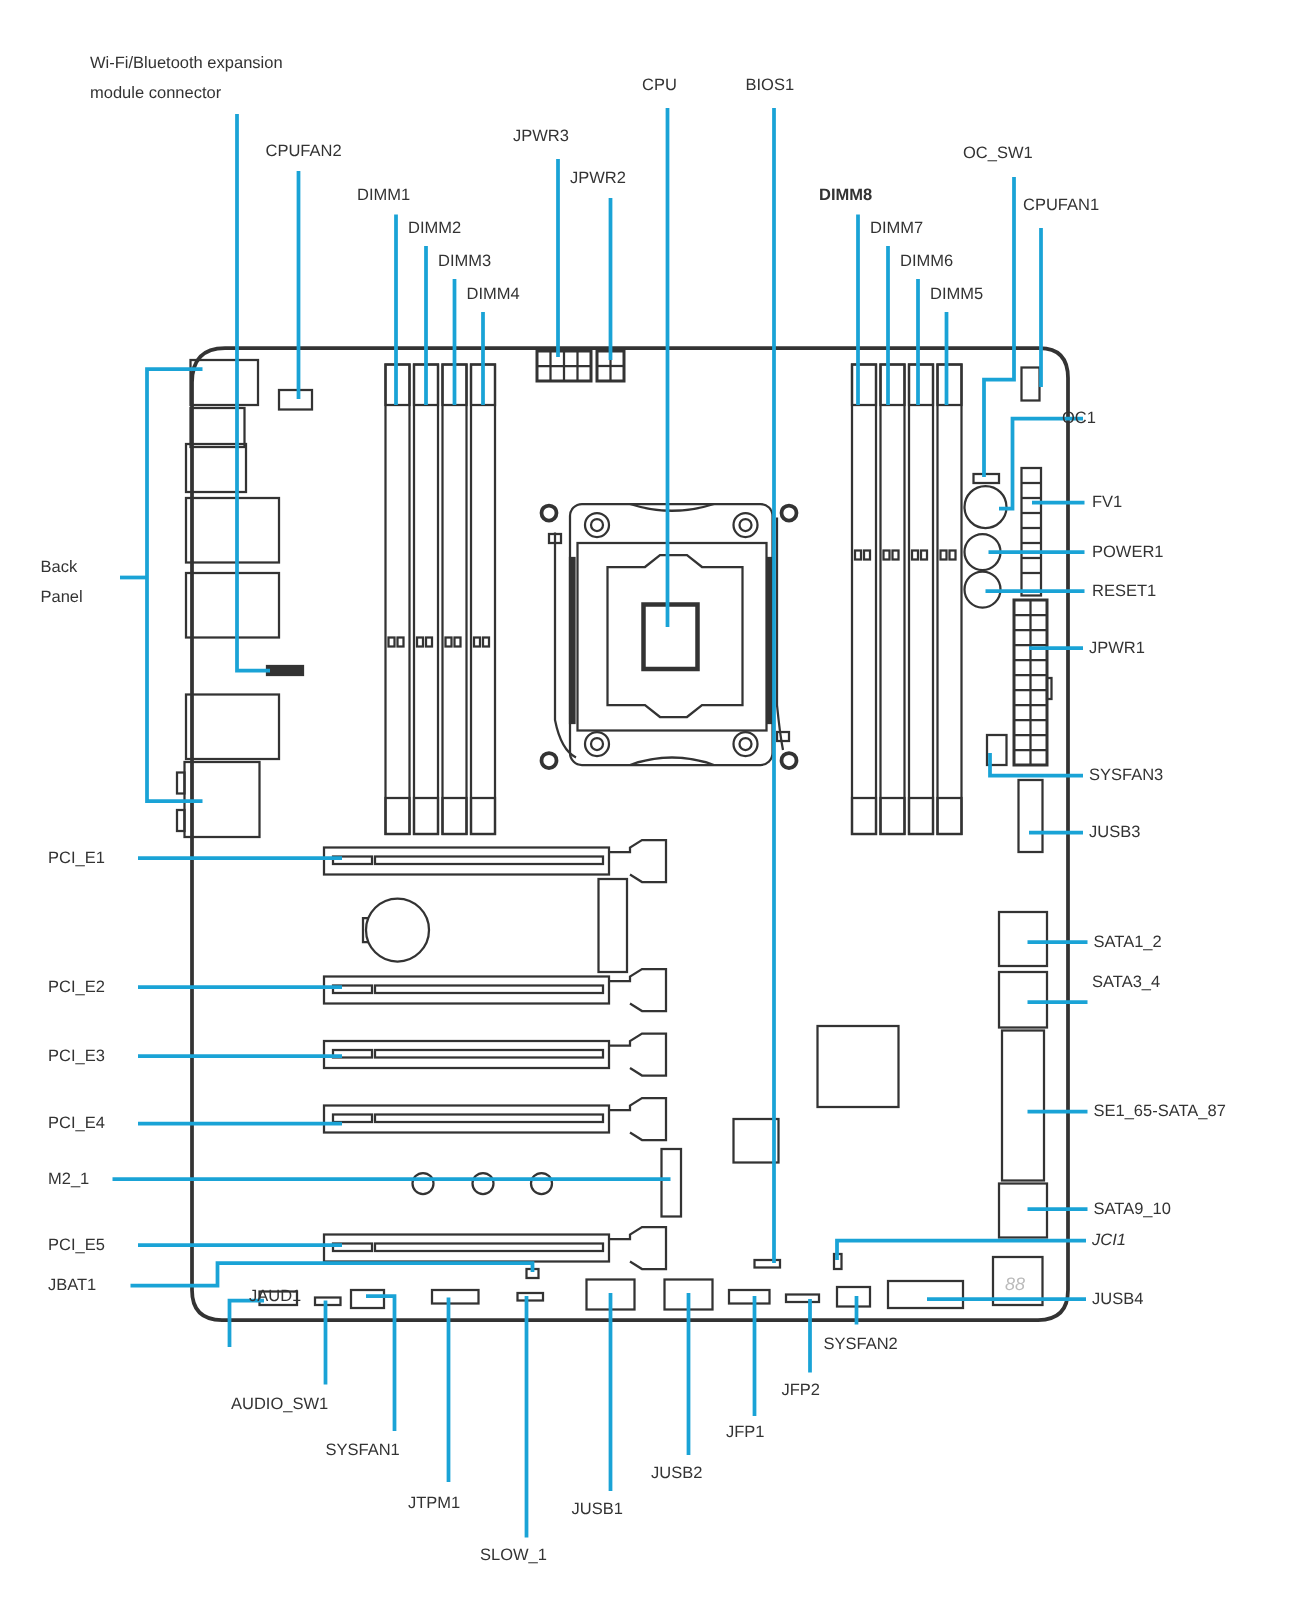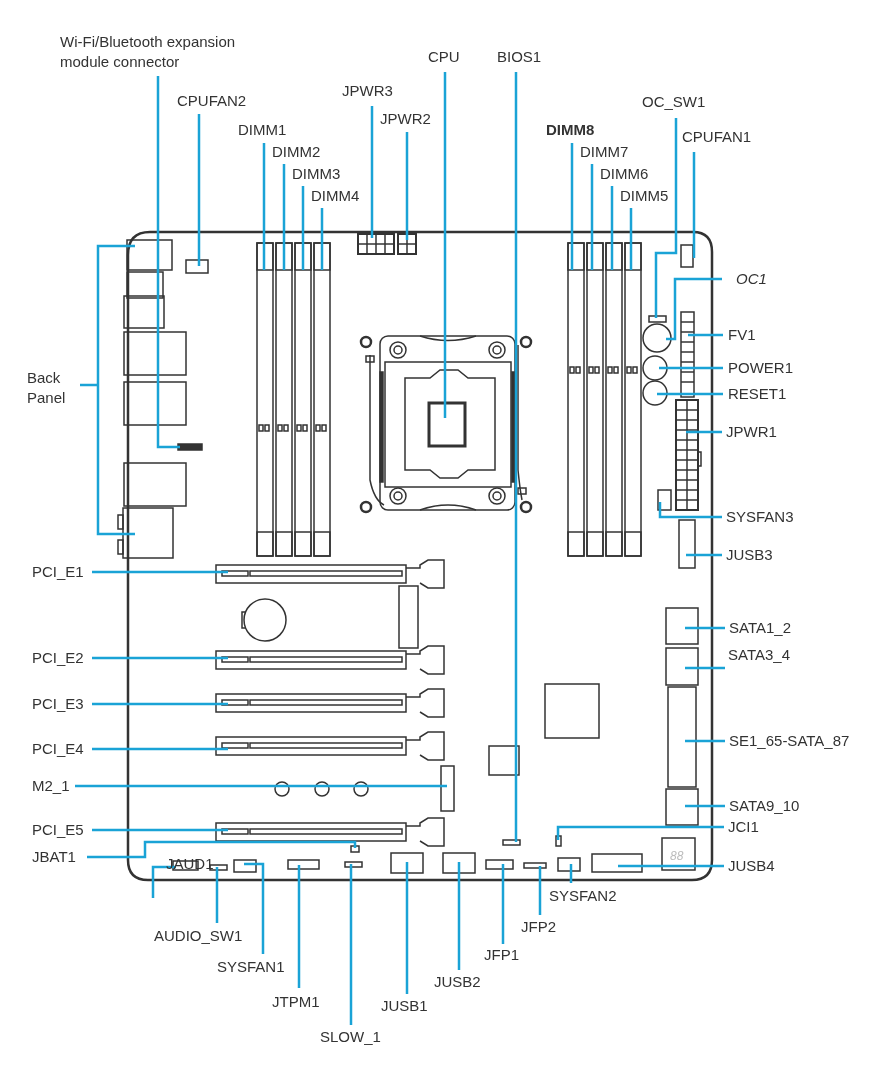--- a/index.html
+++ b/index.html
@@ -1,18 +1,18 @@
 <!DOCTYPE html>
 <html><head>
 <meta charset="utf-8">
 <style>
   html,body{margin:0;padding:0;background:#ffffff;}
   body{width:875px;height:1080px;position:relative;overflow:hidden;font-family:"Liberation Sans",sans-serif;}
   #stage{position:absolute;left:0;top:0;width:875px;height:1080px;}
-  .lbl{position:absolute;font-family:"Liberation Sans",sans-serif;font-size:15px;color:#333333;white-space:nowrap;line-height:18px;}
+  .lbl{position:absolute;font-family:"Liberation Sans",sans-serif;font-size:11px;color:#333333;white-space:nowrap;line-height:18px;}
   svg text{font-family:"Liberation Sans",sans-serif;}
 </style>
 </head>
 <body>
 
 <div id="stage">
 <svg width="875" height="1080" viewBox="0 0 875 1080" xmlns="http://www.w3.org/2000/svg">
   <g fill="none" stroke="#333" stroke-width="1.5">
 
     <path d="M128,255 Q128,232 150,232 L693,232 Q712,232 712,252 L712,860 Q712,880 692,880 L148,880 Q128,880 128,860 Z" stroke-width="2.5"></path>
@@ -292,32 +292,32 @@
 <div class="lbl" style="left:238px;top:121px;">DIMM1</div>
 <div class="lbl" style="left:272px;top:143px;">DIMM2</div>
 <div class="lbl" style="left:292px;top:165px;">DIMM3</div>
 <div class="lbl" style="left:311px;top:187px;text-align:center;">DIMM4</div>
 <div class="lbl" style="left:546px;top:121px;font-weight:bold;">DIMM8</div>
 <div class="lbl" style="left:580px;top:143px;">DIMM7</div>
 <div class="lbl" style="left:600px;top:165px;">DIMM6</div>
 <div class="lbl" style="left:620px;top:187px;">DIMM5</div>
 <div class="lbl" style="left:642px;top:93px;">OC_SW1</div>
 <div class="lbl" style="left:682px;top:128px;">CPUFAN1</div>
-<div class="lbl" style="left:736px;top:270px;font-style:italic;">OC1</div>
+<div class="lbl" style="left:708px;top:270px;">OC1</div>
 <div class="lbl" style="left:728px;top:326px;">FV1</div>
 <div class="lbl" style="left:728px;top:359px;">POWER1</div>
 <div class="lbl" style="left:728px;top:385px;">RESET1</div>
 <div class="lbl" style="left:726px;top:423px;">JPWR1</div>
 <div class="lbl" style="left:726px;top:508px;">SYSFAN3</div>
 <div class="lbl" style="left:726px;top:546px;">JUSB3</div>
 <div class="lbl" style="left:729px;top:619px;">SATA1_2</div>
 <div class="lbl" style="left:728px;top:646px;">SATA3_4</div>
 <div class="lbl" style="left:729px;top:732px;">SE1_65-SATA_87</div>
 <div class="lbl" style="left:729px;top:797px;">SATA9_10</div>
-<div class="lbl" style="left:728px;top:818px;">JCI1</div>
+<div class="lbl" style="left:728px;top:818px;font-style:italic;">JCI1</div>
 <div class="lbl" style="left:728px;top:857px;">JUSB4</div>
 <div class="lbl" style="left:27px;top:369px;">Back</div>
 <div class="lbl" style="left:27px;top:389px;text-align:center;">Panel</div>
 <div class="lbl" style="left:32px;top:563px;">PCI_E1</div>
 <div class="lbl" style="left:32px;top:649px;">PCI_E2</div>
 <div class="lbl" style="left:32px;top:695px;">PCI_E3</div>
 <div class="lbl" style="left:32px;top:740px;">PCI_E4</div>
 <div class="lbl" style="left:32px;top:777px;">M2_1</div>
 <div class="lbl" style="left:32px;top:821px;">PCI_E5</div>
 <div class="lbl" style="left:32px;top:848px;">JBAT1</div>

